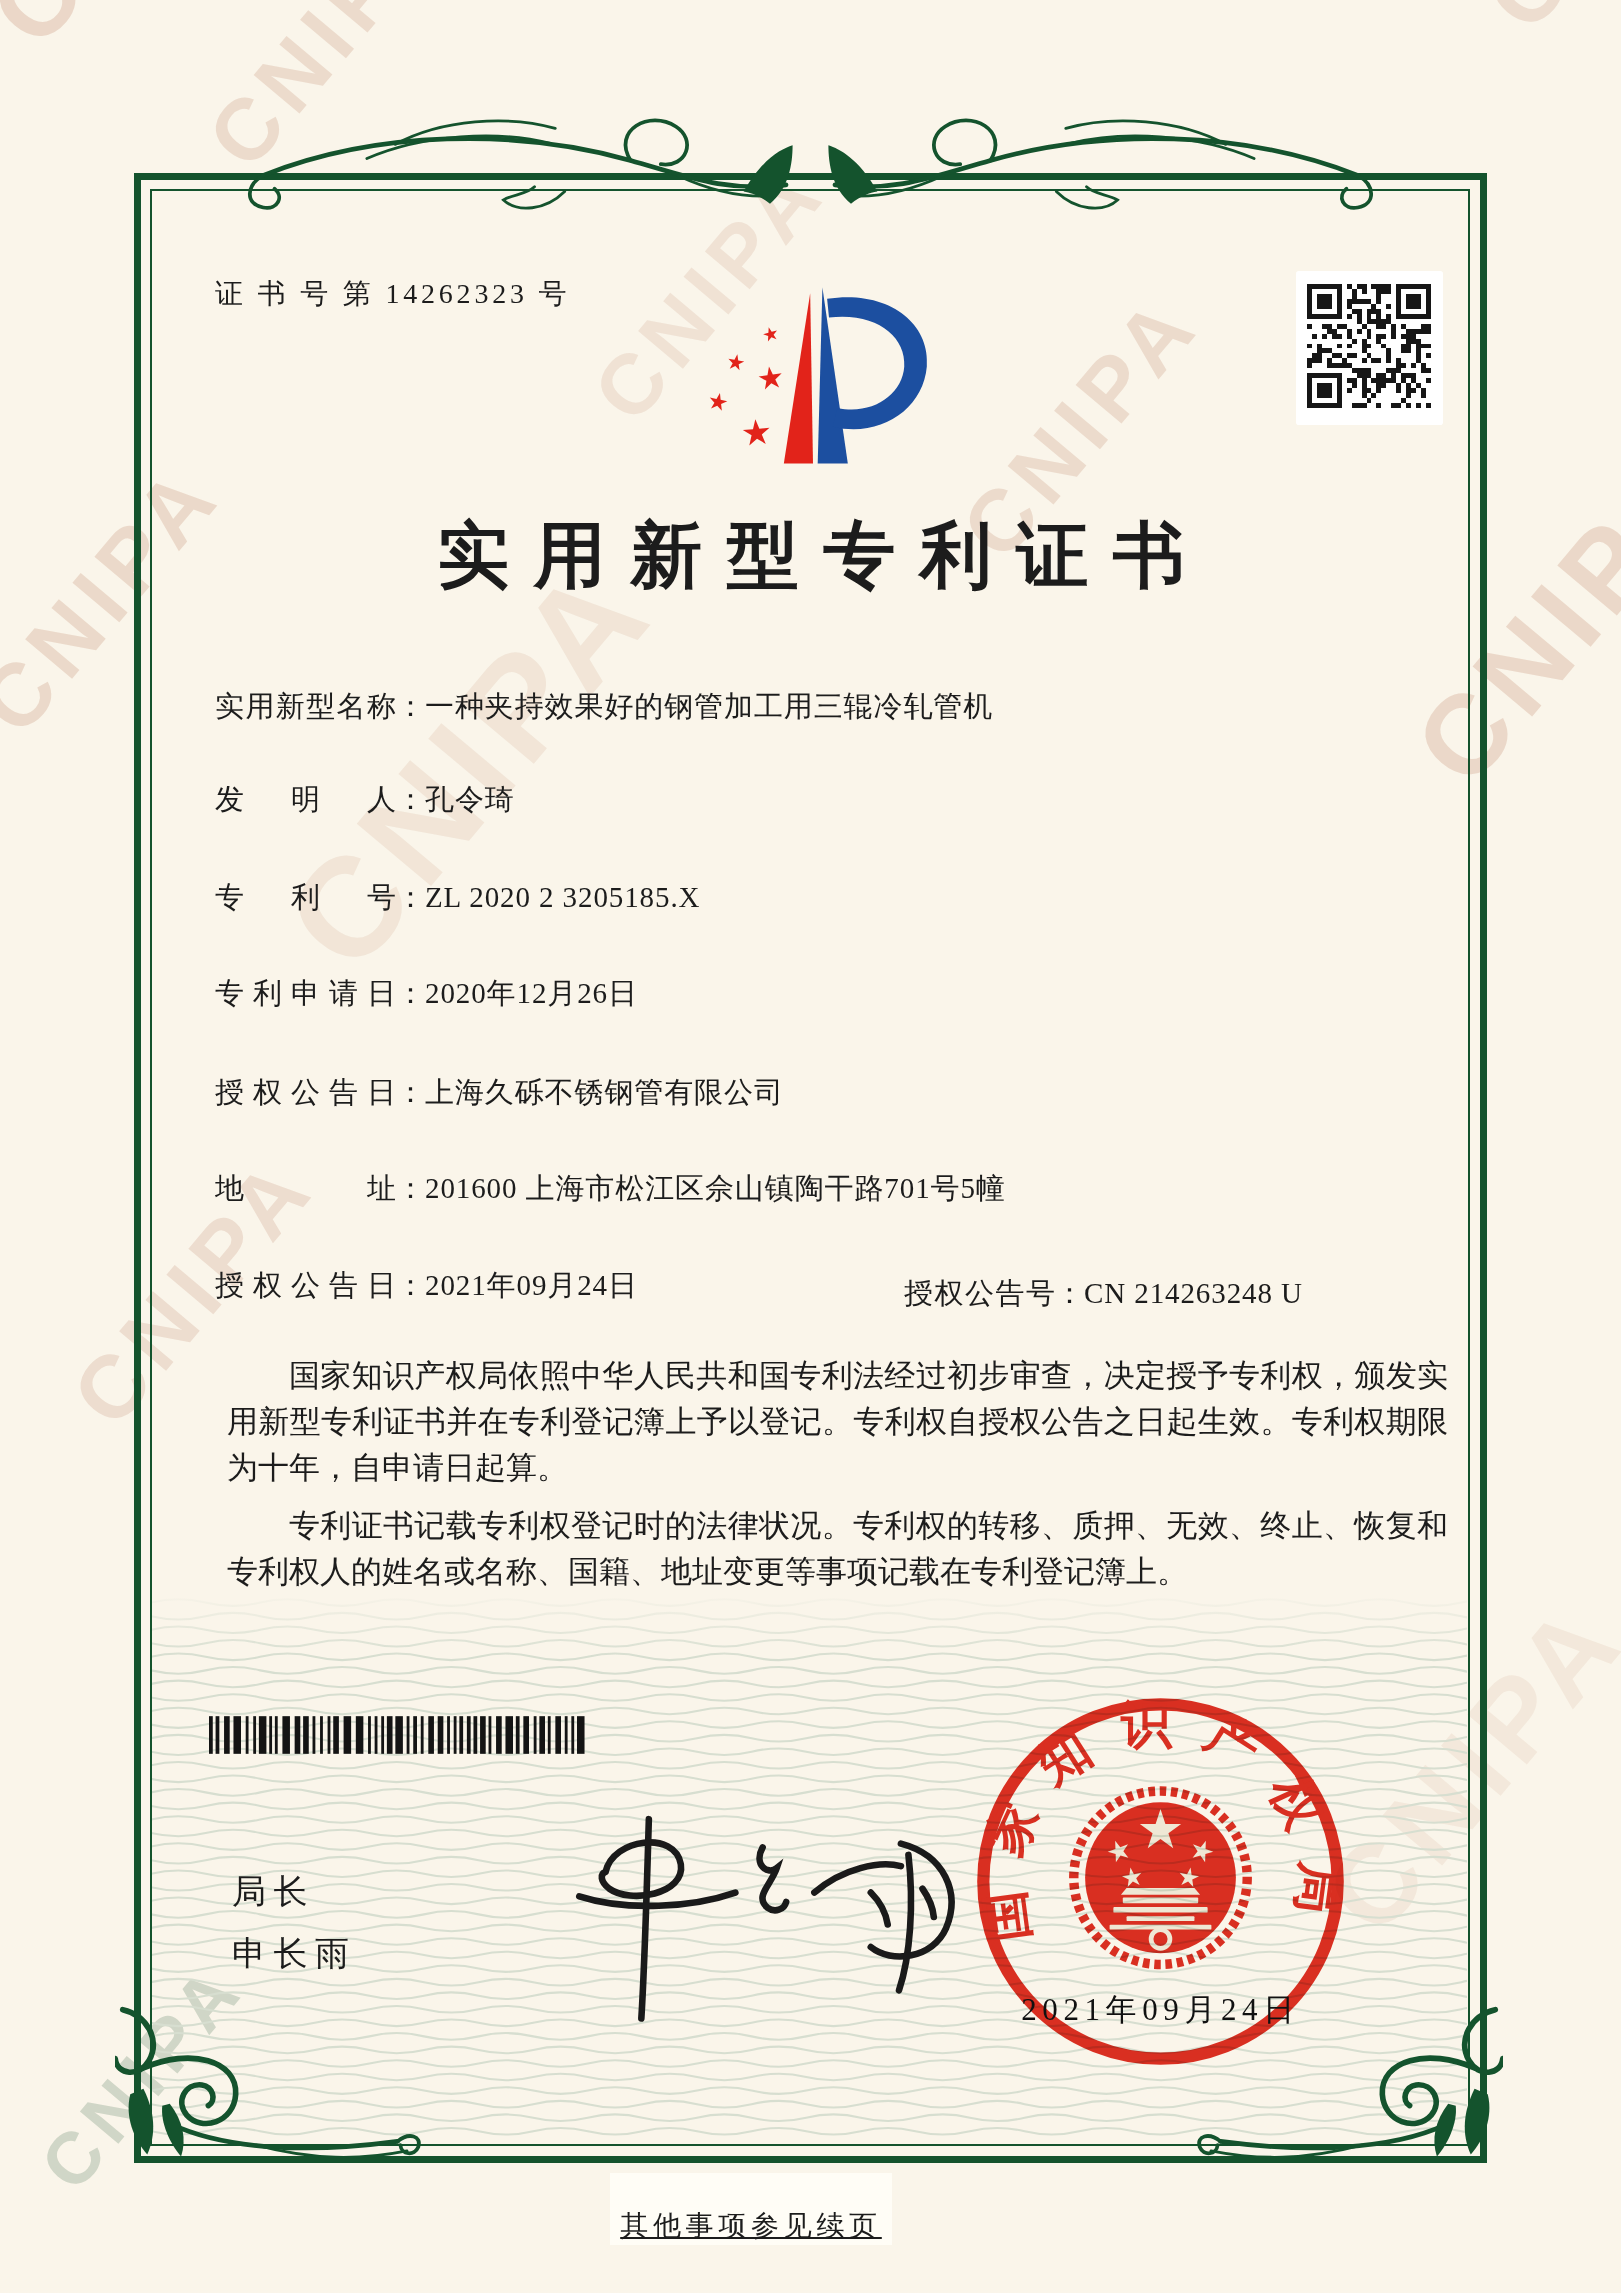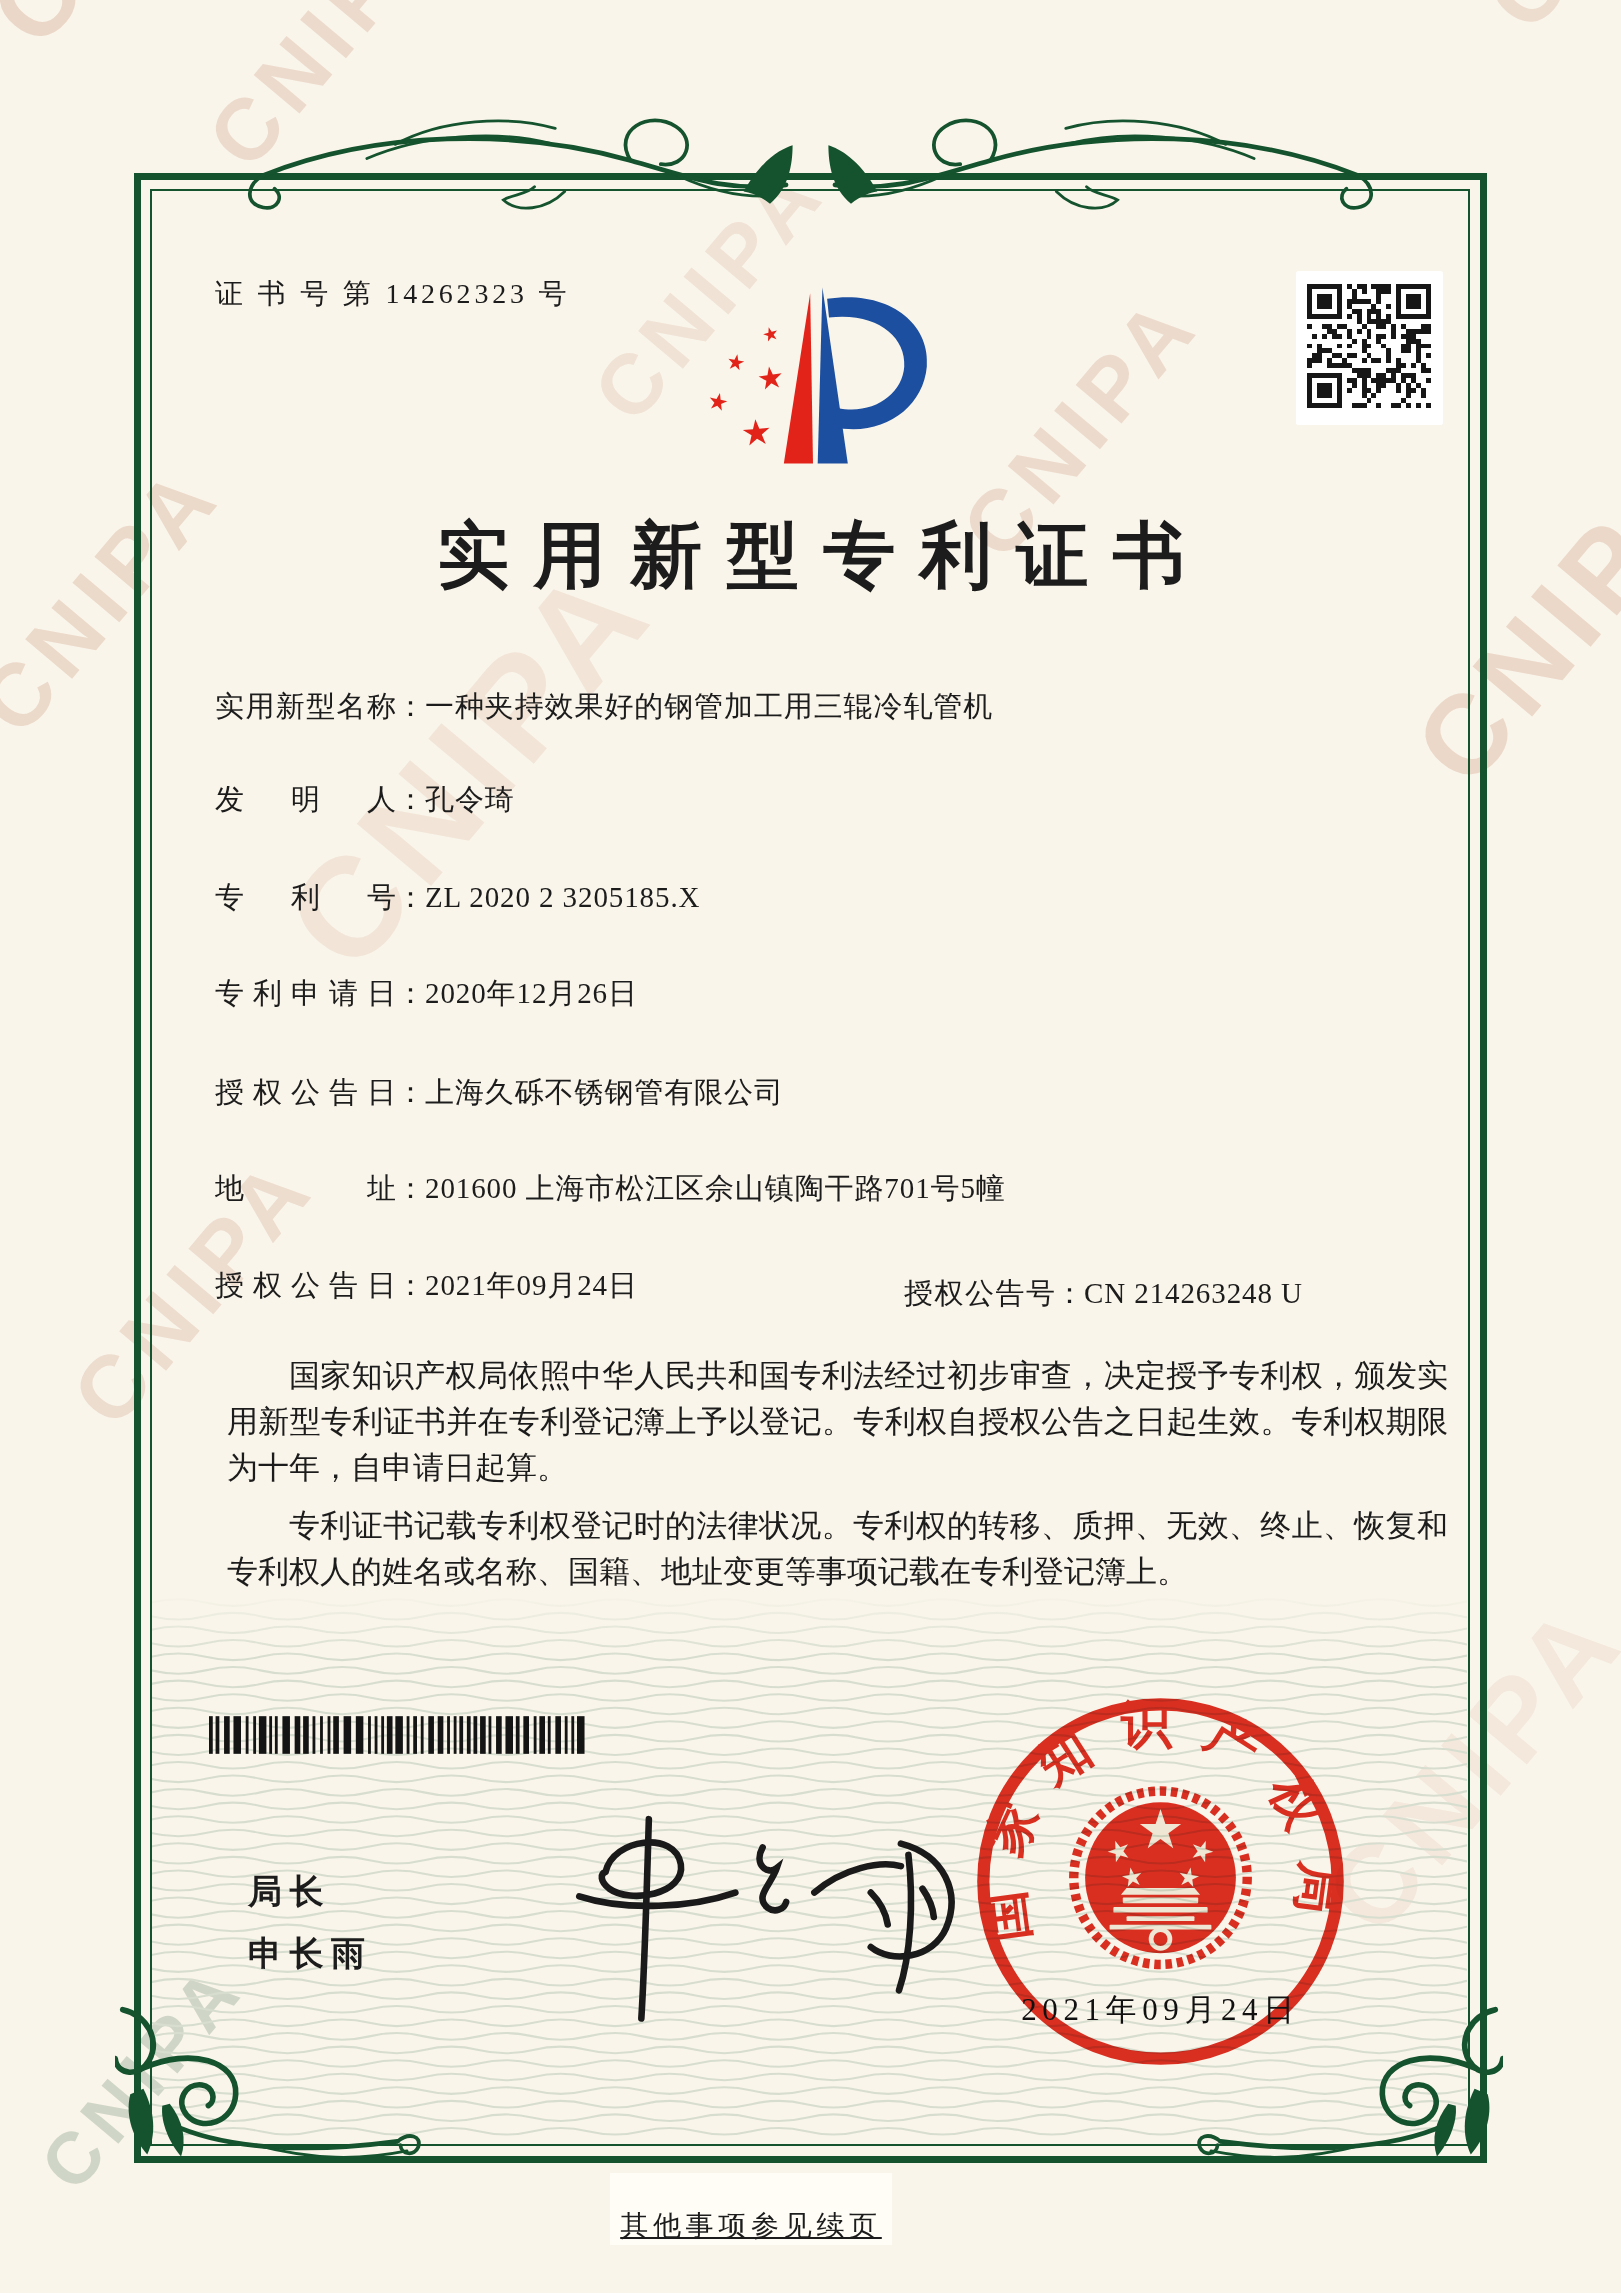--- a/index.html
+++ b/index.html
@@ -23,21 +23,21 @@
     font-size:72px; font-weight:700; letter-spacing:24.5px; text-indent:24.5px;
   }
   .frow{left:215px; width:1252px; font-size:29px; position:absolute; white-space:nowrap;}
   .frow .lbl{display:inline-block; width:181px; text-align:justify; text-align-last:justify; vertical-align:bottom;}
   .frow .val{letter-spacing:0.9px;}
   .pair2{position:absolute; left:689px; top:0; white-space:nowrap;margin-top:8px;}
   .pair2 .lbl2{display:inline-block; width:151px; text-align:justify; text-align-last:justify; vertical-align:bottom;}
   .body-text{left:215px; top:1341px; width:1245px; font-size:31px; line-height:46px; text-align:justify;}
   .body-text p{margin:12px; text-indent:2em;}
   .officer{left:232px; top:1860px; font-family:"Liberation Sans","DejaVu Sans",sans-serif;
-    font-size:34px; letter-spacing:7.5px; line-height:62px; font-weight:700;margin-left:16px;}
+    font-size:34px; letter-spacing:7.5px; line-height:62px; font-weight:400;}
   .seal-svg{left:972px; top:1693px; mix-blend-mode:multiply;}
   .seal-date{left:972px; top:1989px; width:377px; text-align:center; font-size:31px; letter-spacing:5.6px; color:#111;}
   .page-no{left:134px; top:2105px; width:1243px; text-align:center; font-size:24.5px; letter-spacing:5.6px;}
   .cont-strip{left:610px; top:2173px; width:282px; height:72px; background:#fffdf6;
     display:flex; align-items:flex-end; justify-content:center; font-size:28px; letter-spacing:4.7px;text-decoration:underline;}
   .qr-card{left:1296px; top:271px; width:147px; height:154px; background:#ffffff; border-radius:2.8px;}
   .wave-fade{left:151px; top:1591px; width:1316px; height:66px;
     background:linear-gradient(#faf5ea, rgba(250,245,234,0));}
   svg{display:block;}
 </style>

